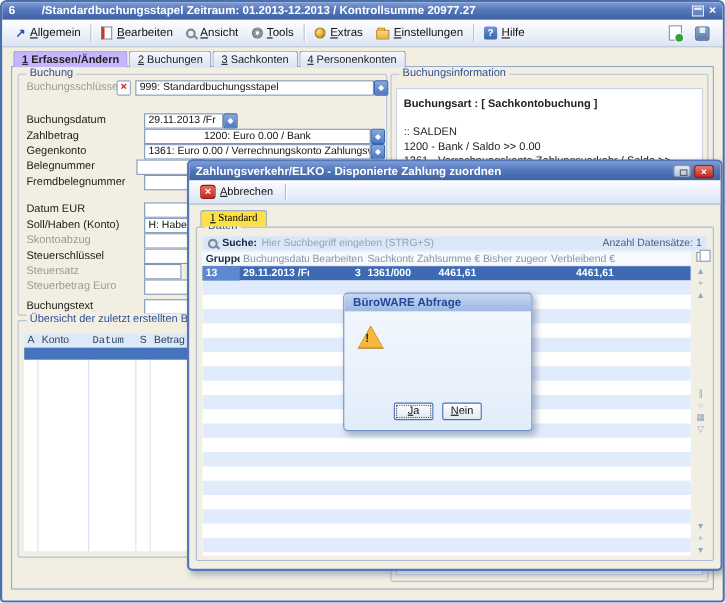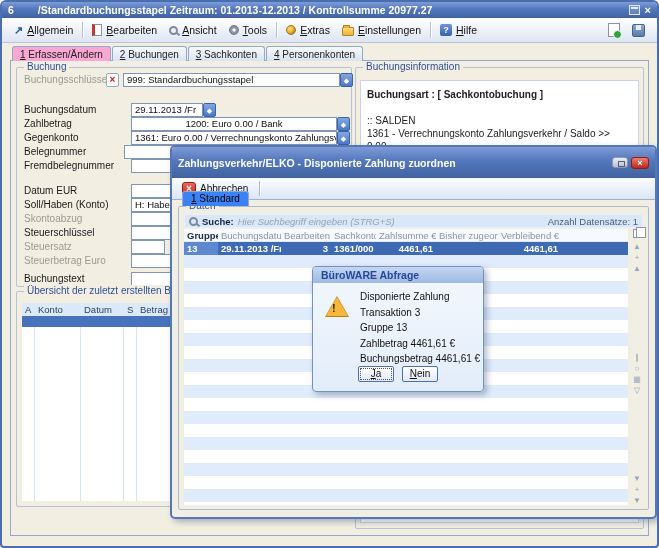--- a/index.html
+++ b/index.html
@@ -53,21 +53,21 @@
                  border-radius:1px; position:relative; margin-top:3px; }
   .ic-foldergo::before { content:""; position:absolute; top:-3px; left:0; width:5px; height:2px; background:#edb33e;
                          border:1px solid #b4851f; border-bottom:none; }
   .ic-foldergo::after { content:""; position:absolute; right:-2px; top:-4px; width:0; height:0;
                         border-left:4px solid #2fa33c; border-top:3px solid transparent; border-bottom:3px solid transparent; }
 
   
   .tabs { position:absolute; top:44px; left:10px; display:flex; font-size:10px; z-index:2; }
   .tab { padding:2px 7px 1px; border:1px solid #93a9cc; border-bottom:none; border-radius:3px 3px 0 0;
          background:linear-gradient(180deg,#f6f9fd,#d9e3f2); margin-right:1px; color:#222; height:15px; }
-  .tab.active { background:#f9a8d4; position:relative; top:0px; font-weight:normal; }
+  .tab.active { background:#c4b5fd; position:relative; top:0px; font-weight:bold; }
 
   
   .panel { position:absolute; top:58px; left:8px; right:8px; bottom:10px; border:1px solid #93a9cc;
            background:#f2efe2; }
   .grp { position:absolute; border:1px solid #b6c2d8; border-radius:2px; }
   .grp-lbl { position:absolute; top:-7px; left:7px; background:#f2efe2; color:#2f4f96; font-size:10px; padding:0 3px; }
 
   .grp-buchung  { left:5px; top:6px;  width:336px; height:220px; }
   .grp-ueber    { left:5px; top:230px; width:336px; height:216px; }
   .grp-info     { left:344px; top:6px; right:4px; bottom:6px; }
@@ -89,48 +89,48 @@
                 font-size:10px; color:#222; padding:7px 6px; line-height:13px; }
   .info-art { font-weight:bold; margin-bottom:13px; }
 
   
   .ltable { position:absolute; left:5px; top:11px; right:5px; bottom:5px; background:#fff; display:flex; flex-direction:column; }
   .lhead { display:flex; height:13px; background:#dce9f8; font-size:9.5px; color:#2c4260; }
   .lhead span { padding-left:3px; line-height:13px; white-space:nowrap; overflow:hidden; }
   .lrow-sel { height:11px; background:#4673bb; }
   .lbody { flex:1; display:flex; }
   .lcol { border-right:1px solid #d6e3f6; }
-  .c-a{width:13px;} .c-konto{width:46px;} .c-datum{width:43px;} .c-s{width:13px;} .c-betrag{width:58px;} .c-fill{flex:1; border-right:none;}
+  .c-a{width:13px;} .c-konto{width:46px;} .c-datum{width:43px;font-family:Liberation Mono, monospace;} .c-s{width:13px;} .c-betrag{width:58px;} .c-fill{flex:1; border-right:none;}
 
   
   .dialog { position:absolute; left:168px; top:143px; width:487px; height:374px; border:2px solid #5477b7;
             border-radius:5px; background:#f1efe3; box-shadow:3px 3px 6px rgba(40,60,100,.35); overflow:hidden; z-index:10; }
-  .dlg-titlebar { height:31px; background:linear-gradient(180deg,#7e9bd6 0%,#5377bd 45%,#40629f 100%);
+  .dlg-titlebar { height:17px; background:linear-gradient(180deg,#7e9bd6 0%,#5377bd 45%,#40629f 100%);
                   color:#fff; font-size:10.5px; font-weight:bold; display:flex; align-items:center; padding:0 6px; }
   .dlg-title { flex:1; white-space:nowrap; overflow:hidden; }
   .dlg-max { width:16px; height:11px; background:linear-gradient(180deg,#e8ecf4,#b9c2d4); border:1px solid #8e99ad;
              border-radius:3px; margin-right:3px; position:relative; }
   .dlg-max::after { content:""; position:absolute; left:5px; top:3px; width:5px; height:4px; border:1px solid #55617a; }
   .dlg-close { width:18px; height:12px; background:linear-gradient(180deg,#ef7d6d,#c0271a); border:1px solid #8f1c10;
                border-radius:3px; color:#fff; font-size:9px; font-weight:bold; text-align:center; line-height:11px; }
   .dlg-toolbar { height:22px; background:linear-gradient(180deg,#fbfdff,#dbe5f5); border-bottom:1px solid #9fb0ca;
                  display:flex; align-items:center; padding:0 6px; font-size:10px; gap:5px; }
   .tbtn { display:flex; align-items:center; gap:4px; padding:1px 4px; color:#111; }
   .tsep { width:1px; height:15px; background:#aebacd; box-shadow:1px 0 0 #fff; margin:0 2px; }
 
   .dlg-body { position:absolute; top:40px; left:0; right:0; bottom:0; }
   .dtab { position:absolute; top:4px; left:10px; padding:1px 8px 1px; font-size:10px; border:1px solid #93a9cc;
-          border-bottom:none; border-radius:3px 3px 0 0; background:#3b82f6; z-index:2; height:15px; }
+          border-bottom:none; border-radius:3px 3px 0 0; background:#fde047; z-index:2; height:15px;font-family:Liberation Serif, serif; }
   .daten-group { position:absolute; left:6px; right:6px; top:19px; bottom:7px; border:1px solid #aebad0; border-radius:2px; }
   .daten-group > .grp-lbl { background:#f1efe3; }
 
   .searchbar { position:absolute; left:5px; right:5px; top:7px; height:14px; background:#d9e7f9;
                display:flex; align-items:center; font-size:9.5px; gap:4px; padding:0 4px; border:1px solid #e8f0fb; }
   .s-lbl { font-weight:bold; color:#15253d; }
-  .s-ph { font-style:italic; color:#96a3b3; flex:1; white-space:nowrap; overflow:hidden; }
+  .s-ph { color:#96a3b3; flex:1; white-space:nowrap; overflow:hidden; }
   .s-count { color:#4a5d77; white-space:nowrap; }
 
   .ptable { position:absolute; left:5px; top:22px; right:20px; bottom:4px; background:#fff; overflow:hidden; }
   .phead { display:flex; height:13px; background:#f6f9fd; border-bottom:1px solid #e3e9f2; font-size:9.5px; color:#8a95a5; }
   .phead span { padding:0 3px; line-height:13px; white-space:nowrap; overflow:hidden; }
   .ph-gruppe { color:#1c2c44; font-weight:bold; }
   .prow-sel { display:flex; height:13px; background:#3e6ab4; color:#fff; font-weight:bold; font-size:9.5px; }
   .prow-sel span { line-height:13px; padding:0 3px; white-space:nowrap; overflow:hidden; }
   .cell-r { text-align:right; }
   .psel-gruppe { background:#5d87ce; }
@@ -325,20 +325,21 @@
               <div class="lcol c-fill"></div>
           </div>
         </div>
       </div>
 
       <div class="grp grp-info">
         <span class="grp-lbl">Buchungsinformation</span>
         <div class="info-inner">
           <div class="info-art">Buchungsart : [ Sachkontobuchung ]</div>
           <div>:: SALDEN</div>
+          <div>1200 - Bank / Saldo &gt;&gt; 0.00</div>
           <div>1361 - Verrechnungskonto Zahlungsverkehr / Saldo &gt;&gt; 0.00</div>
           <div style="margin-top:13px;">-&gt; Speicherung möglich</div>
         </div>
       </div>
     </div>
 
     <div class="dialog">
       <div class="dlg-titlebar">
         <span class="dlg-title">Zahlungsverkehr/ELKO - Disponierte Zahlung zuordnen</span>
         <span class="dlg-max"></span>
@@ -423,27 +424,20 @@
             <span class="strip-ic">▼</span>
           </div>
         </div>
       </div>
     </div>
 
     <div class="msgbox">
       <div class="mb-title">BüroWARE Abfrage</div>
       <div class="warn-icon"></div>
       <div class="warn-mark">!</div>
-      <div class="mb-lines">
-        <div>Disponierte Zahlung</div>
-        <div>Transaktion 3</div>
-        <div>Gruppe 13</div>
-        <div>Zahlbetrag 4461,61 €</div>
-        <div>Buchungsbetrag 4461,61 €</div>
-      </div>
       <div class="mb-btns">
         <div class="mb-btn def u-first">Ja</div>
         <div class="mb-btn u-first">Nein</div>
       </div>
     </div>
 
   </div>
 </div>
 
 </body></html>

